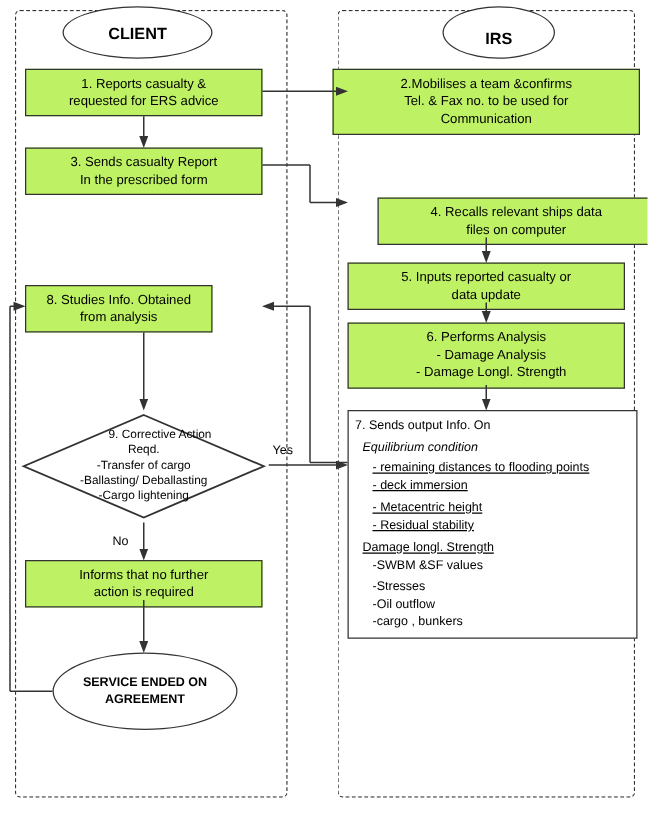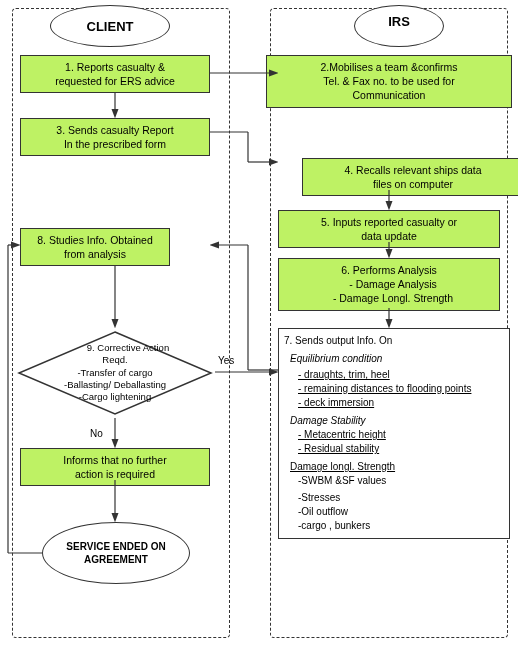--- a/index.html
+++ b/index.html
@@ -41,21 +41,21 @@
       display: flex;
       align-items: center;
       justify-content: center;
     }
 
     .irs-header {
       left: 320px;
       width: 80px;
       height: 42px;
       display: flex;
-      align-items: flex-start;
+      align-items: flex-end;
       justify-content: center;
     }
 
     
     .client-border {
       position: absolute;
       left: 12px;
       top: 8px;
       width: 218px;
       height: 630px;
@@ -220,29 +220,27 @@
     <span style="white-space:pre-line; text-align:center;">SERVICE ENDED ON
 AGREEMENT</span>
   </div>
 
   <div class="info-text" style="left:278px; top:328px; width:232px; border:1.5px solid #333; padding:5px;">
     <div style="margin-bottom:4px;">7. Sends output Info. On</div>
     <div style="padding-left:6px;">
       <div style="margin-bottom:2px;">
         <span style="font-style:italic;">Equilibrium condition</span>
       </div>
-      <div style="padding-left:8px; text-decoration:underline;">- draughts, trim, heel</div>
       <div style="padding-left:8px;">
         <span style="text-decoration:underline;">- remaining distances to
   flooding points</span>
       </div>
       <div style="padding-left:8px; text-decoration:underline;">- deck immersion</div>
     </div>
     <div style="padding-left:6px; margin-top:4px;">
-      <div style="font-style:italic;">Damage Stability</div>
       <div style="padding-left:8px; text-decoration:underline;">- Metacentric height</div>
       <div style="padding-left:8px; text-decoration:underline;">- Residual stability</div>
     </div>
     <div style="padding-left:6px; margin-top:4px;">
       <div>
         <span style="text-decoration:underline;">Damage longl. Strength</span>
       </div>
       <div style="padding-left:8px;">-SWBM &amp;SF values</div>
       <div style="margin-top:3px; padding-left:8px;">
         <span>-Stresses</span>

